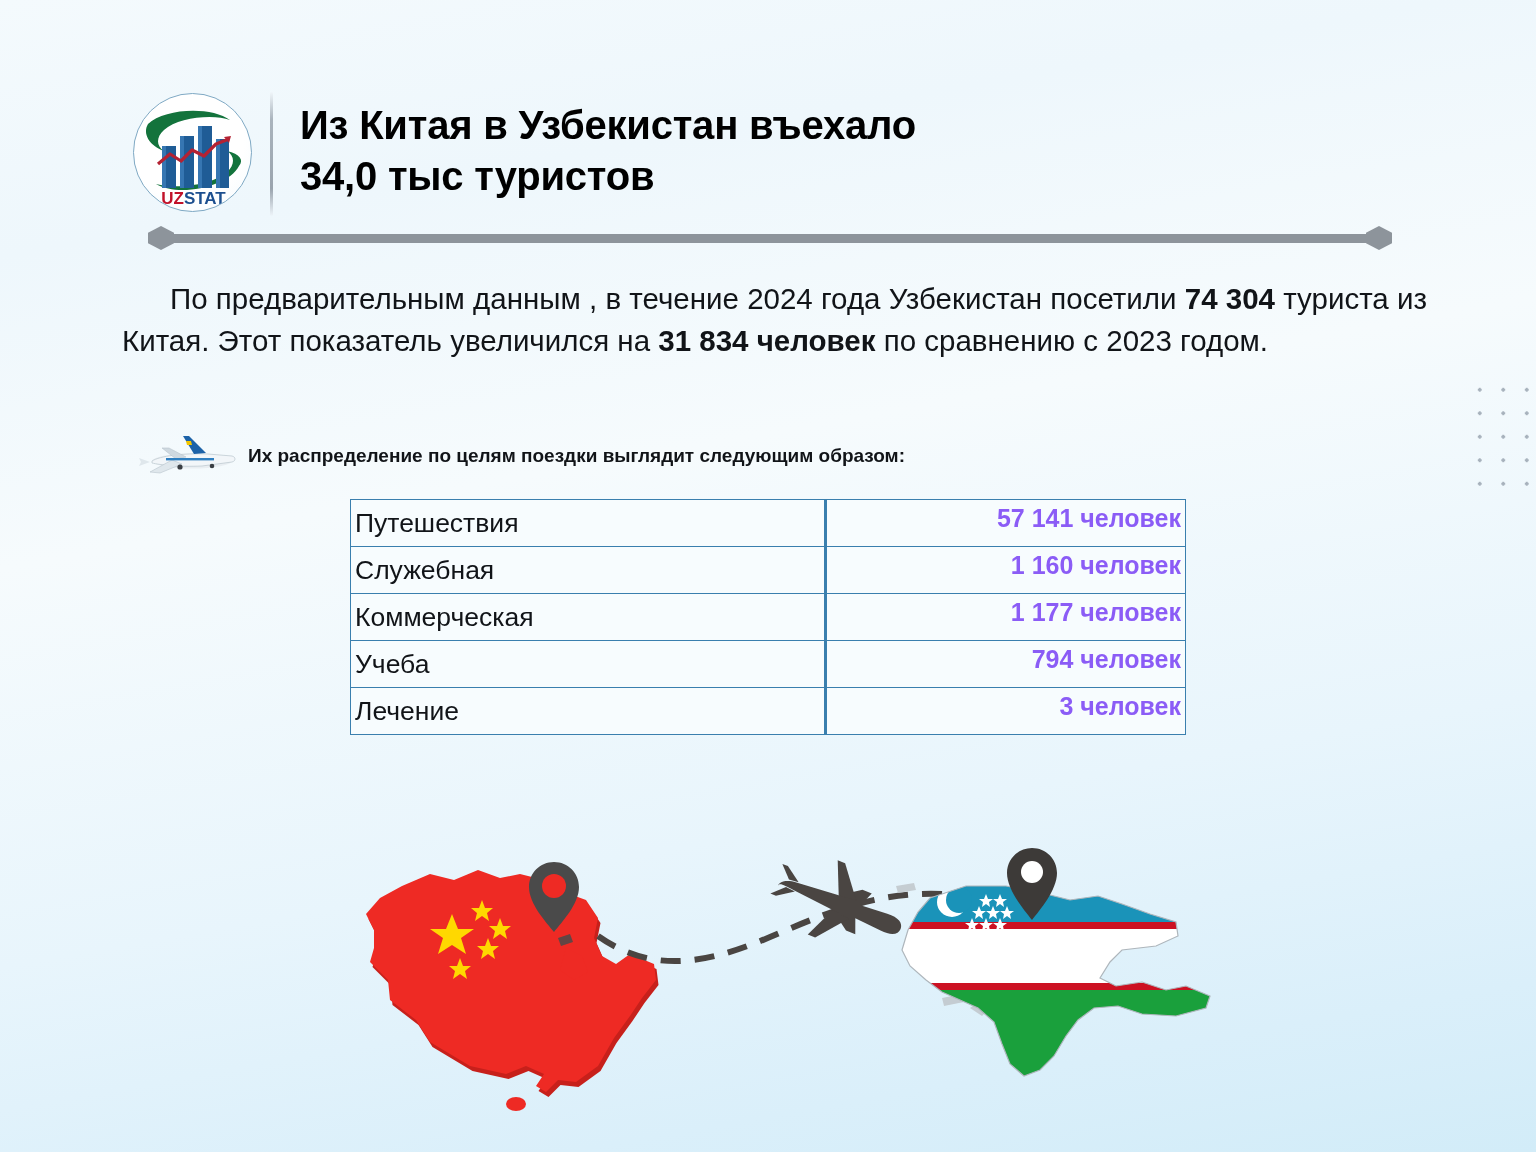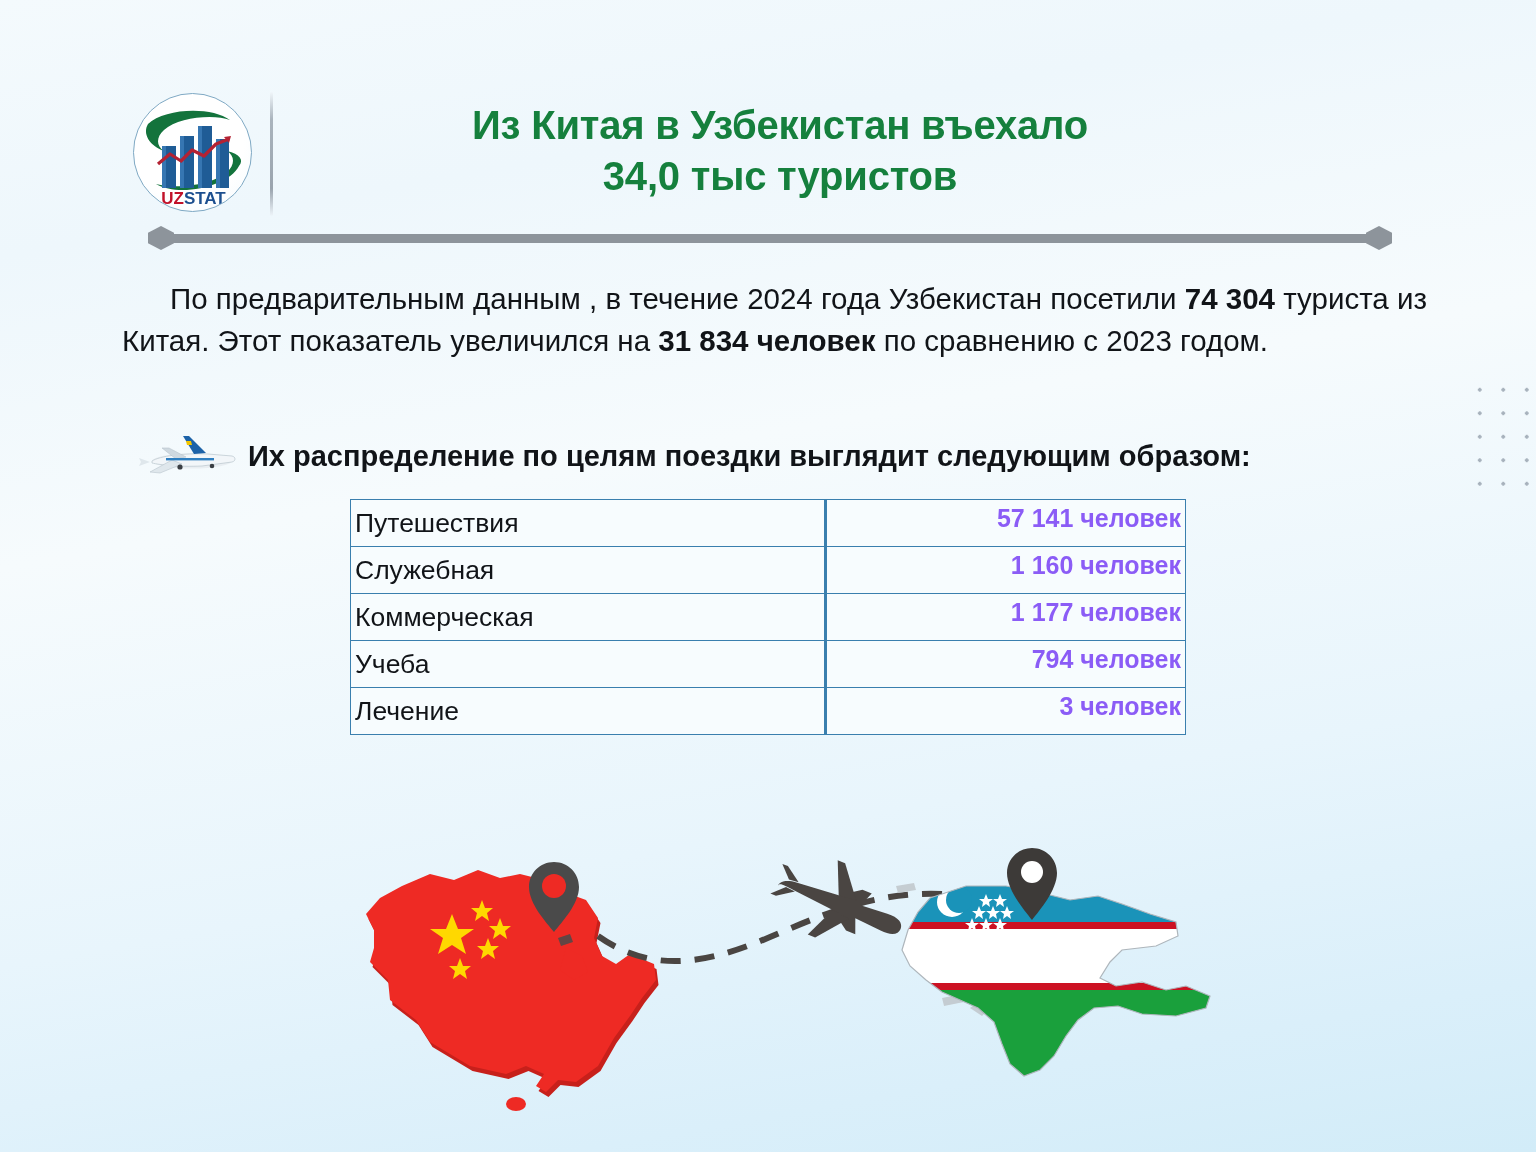--- a/index.html
+++ b/index.html
@@ -30,21 +30,21 @@
   .logo svg{ display:block; width:119px; height:119px; }
 
   .header-divider{
     position:absolute; left:270px; top:92px; width:3px; height:124px;
     background:linear-gradient(180deg,#f0f6fa 0%,#aab4bd 22%,#9aa4ae 78%,#eef5fa 100%);
     border-radius:2px;
   }
 
   .title{
     position:absolute; left:300px; top:100px; width:960px;
-    text-align:center; color:#15803d; font-weight:bold;
+    color:#000000; font-weight:bold;
     font-size:40px; line-height:1.28; letter-spacing:-.2px;
   }
   .title .l2{ display:block; }
 
   
   .rule{ position:absolute; left:148px; top:226px; width:1244px; height:24px; }
   .rule .bar{
     position:absolute; left:16px; top:8px; right:16px; height:9px;
     background:#8d949b; border-radius:1px;
   }
@@ -61,21 +61,21 @@
     font-size:29.5px; line-height:1.44; color:#111418;
     text-align:justify; text-justify:inter-word;
   }
   .body-text .indent{ display:inline-block; width:48px; }
   .body-text b{ font-weight:bold; }
 
   
   .subtitle-row{ position:absolute; left:136px; top:428px; display:flex; align-items:center; }
   .plane-photo{ width:104px; height:56px; flex:0 0 auto; }
   .subtitle{
-    font-size:29px; font-weight:bold; color:#111418; margin-left:8px; white-space:nowrap;
+    font-size:19px; font-weight:bold; color:#111418; margin-left:8px; white-space:nowrap;
   }
 
   
   .purpose-table{
     position:absolute; left:350px; top:499px; width:836px;
     border-collapse:collapse; table-layout:fixed;
   }
   .purpose-table td{
     border:1.6px solid #3a7fae;
     height:47px; padding:0 4px; background:#f7fcfe;margin-top:25px;

